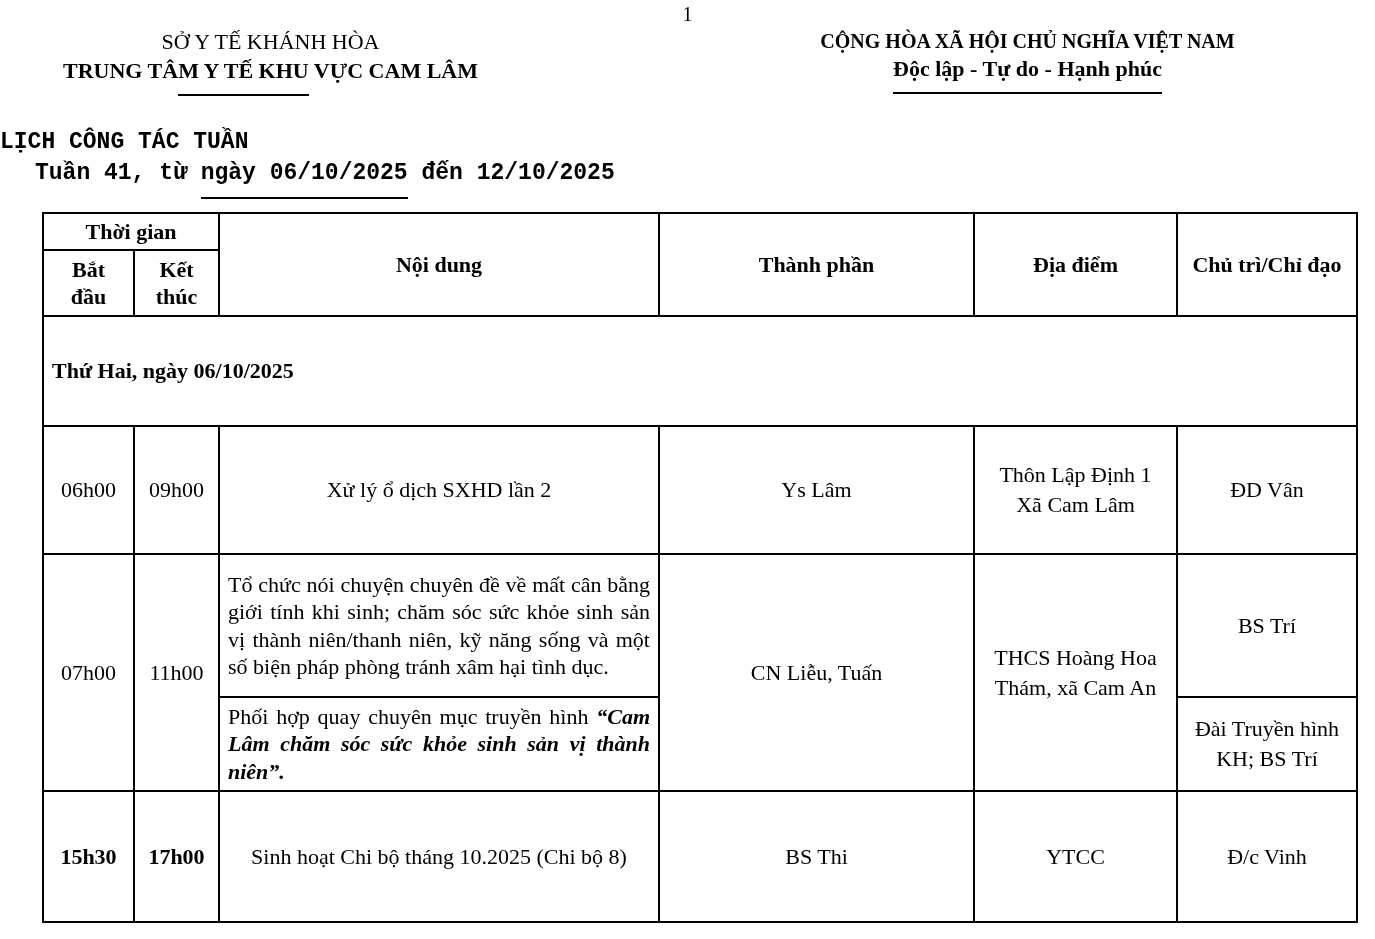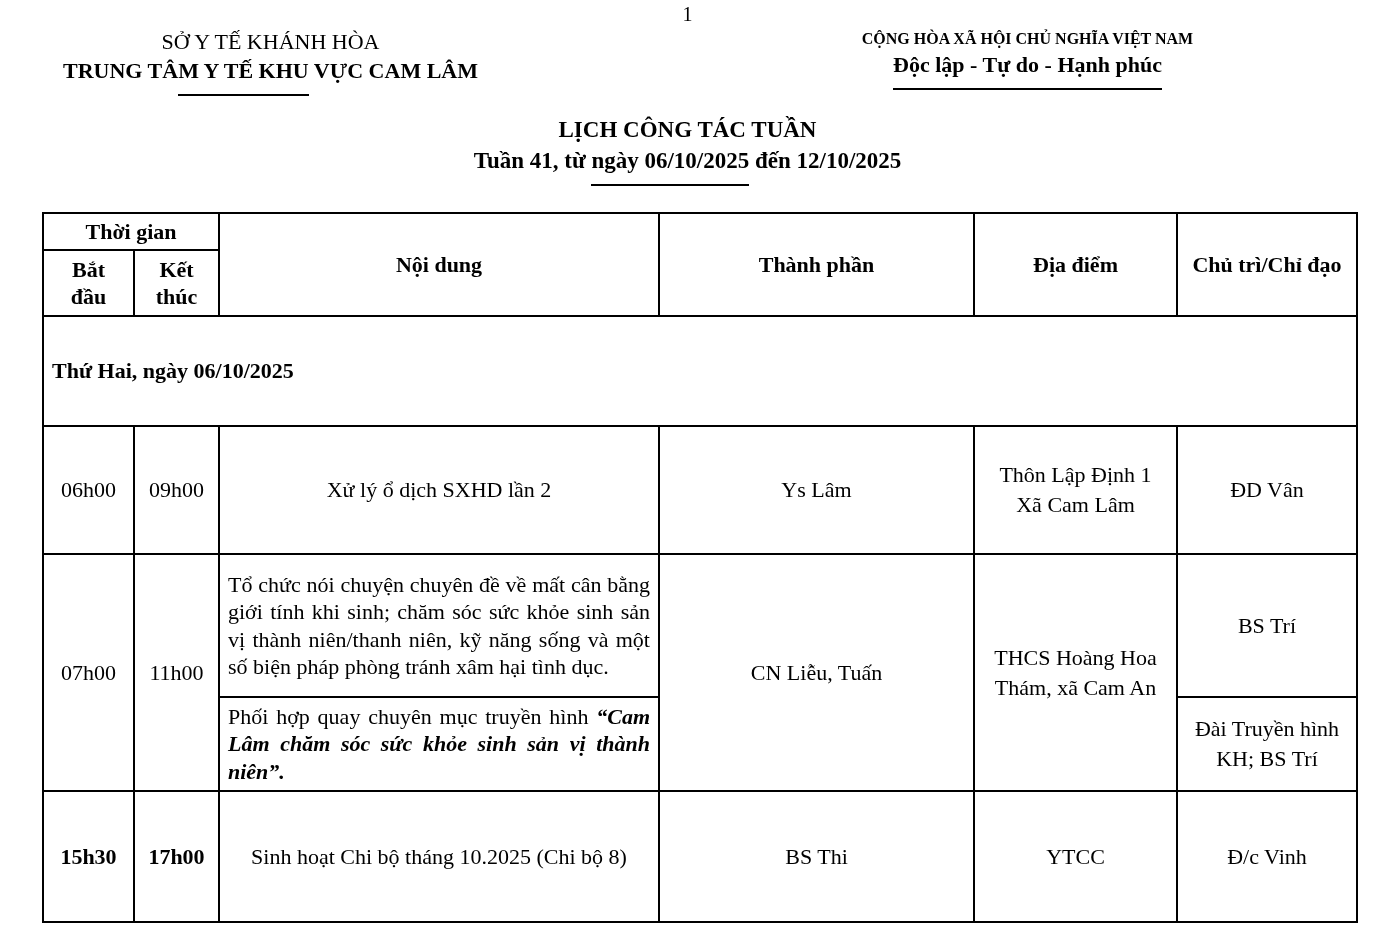--- a/index.html
+++ b/index.html
@@ -25,31 +25,31 @@
     line-height: 1.22;
   }
   .org-line1 { font-size: 22px; }
   .org-line2 { font-size: 22px; font-weight: bold; margin-top: 2px; }
   .header-right {
     position: absolute;
     top: 29px; left: 755px; width: 545px;
     text-align: center;
     line-height: 1.22;
   }
-  .nat-line1 { font-size: 16px; font-weight: bold; }
+  .nat-line1 { font-size: 20px; font-weight: bold; }
   .nat-line2 { font-size: 22px; font-weight: bold; margin-top: 3px; }
   .ul { border-bottom: 2px solid #000; padding-bottom: 11px; }
   .doc-title {
     position: absolute;
-    top: 116px; left: 0; right: 0;
-    text-align: center;
+    top: 129px; left: 0; right: 0;
     line-height: 1.2;
+    font-family: Liberation Mono, monospace;
   }
   .doc-title-main { font-size: 23px; font-weight: bold; }
-  .doc-title-sub { font-size: 23px; font-weight: bold; margin-top: 3px; }
+  .doc-title-sub { font-size: 23px; font-weight: bold; margin-top: 3px; margin-left: 35px; }
   table.schedule {
     position: absolute;
     top: 212px; left: 42px;
     border-collapse: collapse;
     table-layout: fixed;
     width: 1314px;
   }
   .schedule th, .schedule td {
     border: 2px solid #000;
     font-size: 22px;

